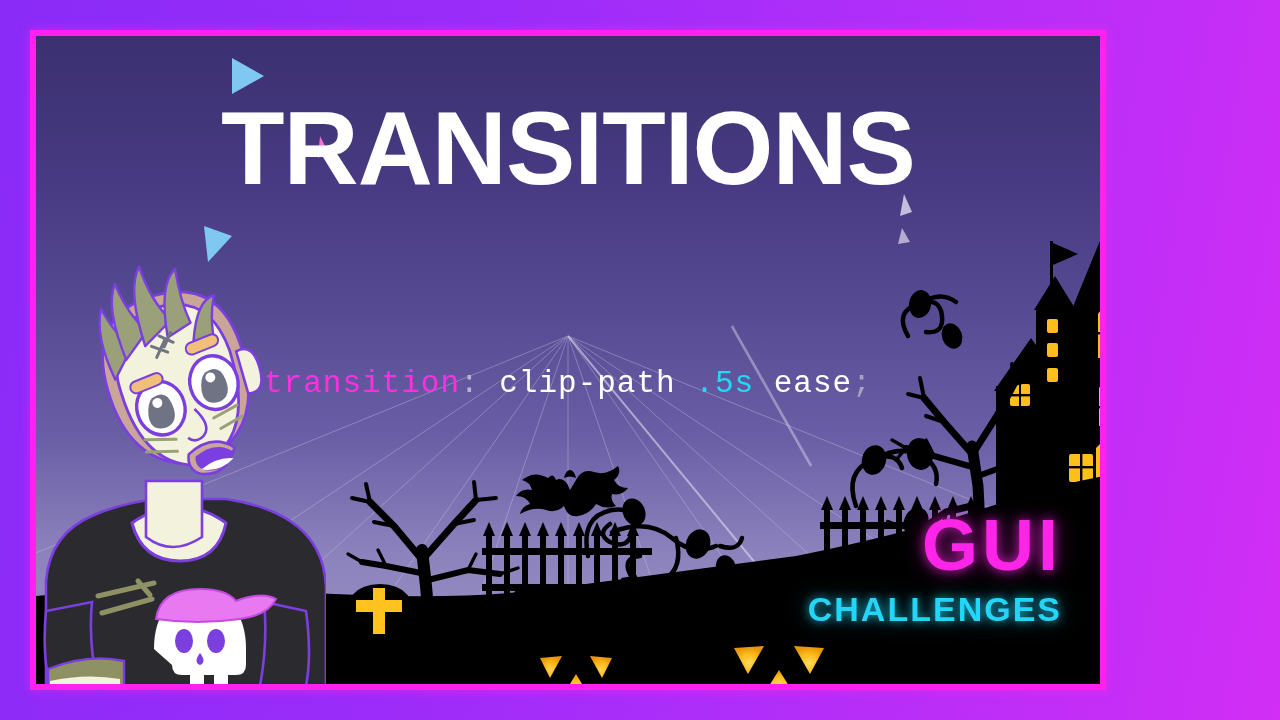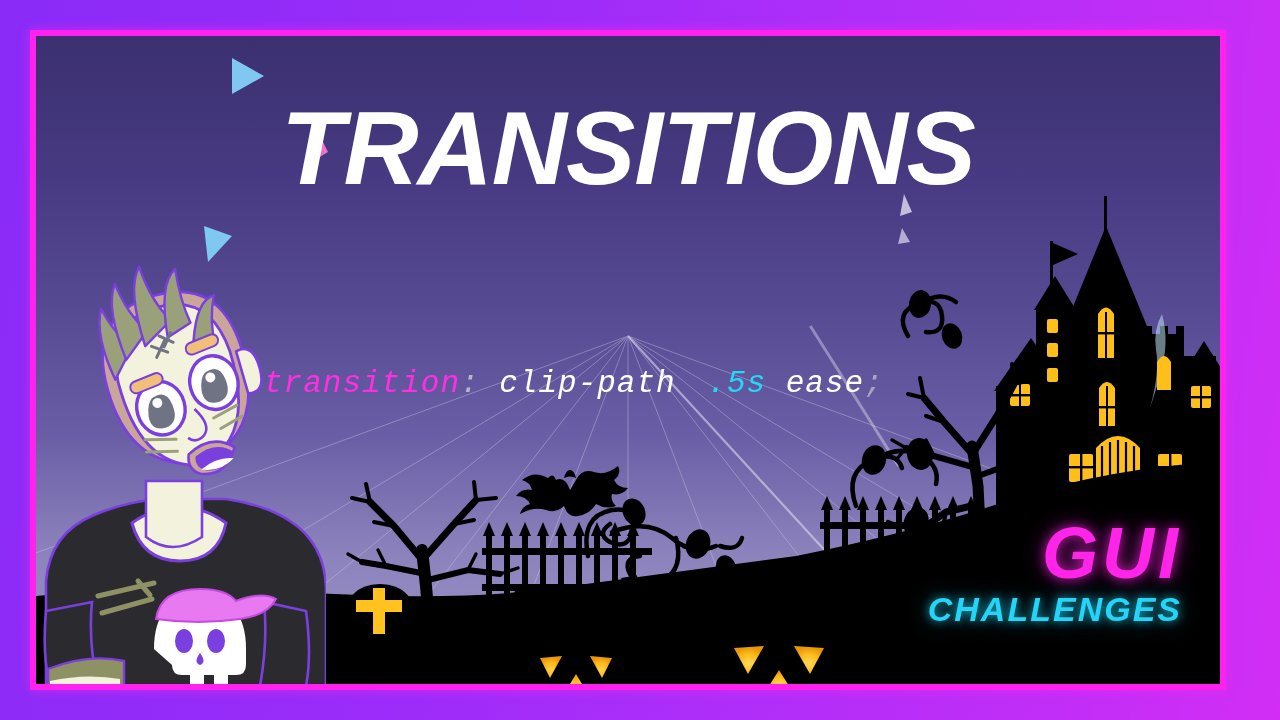--- a/index.html
+++ b/index.html
@@ -6,25 +6,24 @@
   html,body{margin:0;padding:0;}
   body{
     width:1280px;height:720px;overflow:hidden;
     font-family:"Liberation Sans", sans-serif;
     background:linear-gradient(100deg,#8a2bf7 0%,#9b2cf9 35%,#b02ef9 62%,#c22ef7 85%,#d22ef5 100%);
   }
   .stage{position:relative;width:1280px;height:720px;}
 
   
   .frame{
-    position:absolute;left:30px;top:30px;width:1196px;height:660px;
+    position:absolute;left:30px;top:30px;width:1076px;height:660px;
     border:6px solid #ff22ee;
     box-sizing:border-box;
     box-shadow:0 0 10px rgba(255,40,240,.55);
-    font-style:italic;
   }
   .scene{
     position:absolute;inset:0;overflow:hidden;
     background:linear-gradient(180deg,#3b3070 0%,#473a82 22%,#564a92 42%,#6a5fa6 62%,#8c83bd 80%,#9d94c8 100%);
   }
 
   
   .rays{position:absolute;left:0;top:0;width:100%;height:100%;}
 
   
@@ -44,37 +43,37 @@
   .code{
     position:absolute;left:228px;top:330px;
     font-family:"Liberation Mono","DejaVu Sans Mono",monospace;
     font-size:31px;
     letter-spacing:1px;
     white-space:nowrap;
   }
   .code .prop{color:#ff2fe0;}
   .code .colon{color:#b9b4cf;}
   .code .val{color:#ffffff;}
-  .code .num{color:#22d9f5;margin-left:12px;}
+  .code .num{color:#22d9f5;}
   .code .semi{color:#a9a3c2;}
 
   
   .logo{position:absolute;right:38px;bottom:58px;text-align:right;}
   .logo .gui{
     font-family:"Liberation Sans", sans-serif;
     font-weight:700;font-size:72px;line-height:.92;
     color:#ff25e8;letter-spacing:4px;
     text-shadow:0 0 12px rgba(255,37,232,.75),0 0 26px rgba(255,37,232,.4);
   }
   .logo .challenges{
     font-family:"Liberation Sans", sans-serif;
     font-weight:700;font-size:34px;line-height:1;
     color:#23d5f7;letter-spacing:2px;
     text-shadow:0 0 10px rgba(35,213,247,.8),0 0 22px rgba(35,213,247,.45);
-    margin-top:6px;
+    margin-top:14px;
   }
 
   svg{display:block;}
   .layer{position:absolute;left:0;top:0;}
 </style>
 </head>
 <body>
 
 <div class="stage">
 

